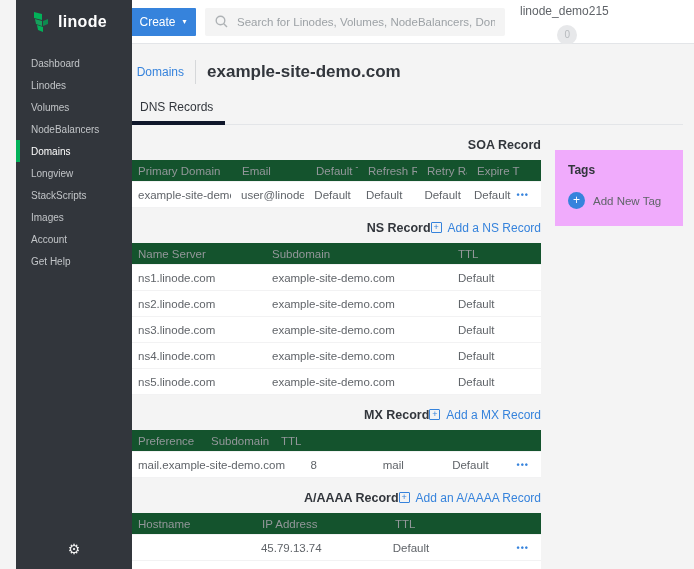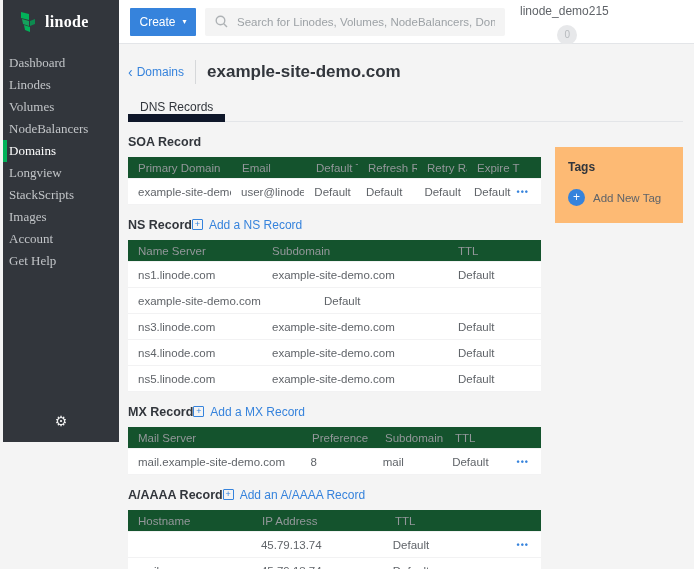--- a/index.html
+++ b/index.html
@@ -1,26 +1,26 @@
 <!DOCTYPE html>
 <html><head>
 <meta charset="utf-8">
 <style>
   * { margin:0; padding:0; box-sizing:border-box; }
   html,body { width:694px; height:569px; overflow:hidden;
     font-family:"Liberation Sans", sans-serif; background:#f4f4f4; }
 
   
-  .sidebar { position:absolute; left:3px; top:0; width:116px; height:442px;
-    background:#32363c; z-index:5;font-family:Liberation Serif, serif; }
+  .sidebar { position:absolute; left:16px; top:0; width:116px; height:569px;
+    background:#32363c; z-index:5; }
   .logo { display:flex; align-items:center; height:44px; padding-left:15px; gap:7px; }
   .logo-text { color:#fff; font-size:16px; font-weight:bold; letter-spacing:.3px; }
   .nav { margin-top:8px; }
   .nav-item { position:relative; display:flex; align-items:center; height:22px;
-    padding-left:6px; font-size:13px; color:#c2c5c8; cursor:pointer; }
+    padding-left:15px; font-size:10px; color:#c2c5c8; cursor:pointer; }
   .nav-item.active { color:#fff; }
   .nav-item.active::before { content:""; position:absolute; left:0; top:0;
     width:4px; height:22px; background:#02b159; }
   .gear { position:absolute; bottom:12px; left:0; width:100%; text-align:center;
     color:#f2f2f2; font-size:14px; cursor:pointer; }
 
   
   .topbar { position:absolute; left:116px; top:0; right:0; height:44px;
     background:#fff; border-bottom:1px solid #e3e5e8; display:flex;
     align-items:center; padding:0 10px 0 14px; }
@@ -48,28 +48,28 @@
   .main { position:absolute; left:116px; top:44px; right:0; bottom:0;
     background:#f4f4f4; padding:0 11px 0 12px; }
   .breadcrumb-row { display:flex; align-items:center; margin-top:15px; height:26px; }
   .back-link { display:flex; align-items:center; gap:4px; color:#3683dc;
     font-size:12px; cursor:pointer; }
   .back-chevron { font-size:14px; line-height:1; }
   .crumb-divider { width:1px; height:24px; background:#d6d8da; margin:0 11px; }
   .page-title { font-size:17px; font-weight:bold; color:#32363c; }
 
   .tabs { margin-top:9px; border-bottom:1px solid #e3e5e8; }
-  .tab { display:inline-block; padding:6px 12px 0; font-size:12px; color:#32363c;
-    border-bottom:8px solid #0f172a; margin-bottom:-1px; cursor:pointer; }
+  .tab { display:inline-block; padding:6px 12px 7px; font-size:12px; color:#32363c;
+    border-bottom:4px solid #0f172a; margin-bottom:-1px; cursor:pointer; }
 
   .columns { display:flex; gap:14px; }
   .left-col { width:413px; flex:none; }
   .right-col { flex:1; }
 
-  .section-head { display:flex; align-items:center; justify-content:flex-start;
+  .section-head { display:flex; align-items:center; justify-content:flex-end;
     margin-top:11px; margin-bottom:7px; height:17px; }
   .section-title { font-size:12.5px; font-weight:bold; color:#32363c; }
   .add-link { display:flex; align-items:center; gap:6px; color:#3683dc;
     font-size:12px; cursor:pointer; }
   .plus-square { width:11px; height:11px; border:1px solid #3683dc; border-radius:1px;
     color:#3683dc; font-size:9px; line-height:9px; text-align:center; }
 
   .table { width:100%; }
   .trow { display:flex; align-items:center; background:#fff;
     border-bottom:1px solid #f2f2f3; height:26px; }
@@ -80,21 +80,21 @@
   .actions { flex:1; text-align:right; padding-right:12px; color:#3683dc;
     font-size:9px; letter-spacing:1px; font-weight:bold; cursor:pointer; }
 
   
   .soa .c0{width:104px}.soa .c1{width:74px}.soa .c2{width:52px}
   .soa .c3{width:59px}.soa .c4{width:50px}.soa .c5{width:53px}
   .ns  .c0{width:134px}.ns .c1{width:186px}.ns .c2{flex:1}
   .mx  .c0{width:174px}.mx .c1{width:73px}.mx .c2{width:70px}.mx .c3{width:75px}
   .a4  .c0{width:124px}.a4 .c1{width:133px}.a4 .c2{width:135px}
 
-  .tags-card { margin-top:25px; background:#fdba74; padding:13px 13px 17px; }
+  .tags-card { margin-top:25px; background:#f0abfc; padding:13px 13px 17px; }
   .tags-title { font-size:12px; font-weight:bold; color:#32363c; }
   .add-tag { display:flex; align-items:center; gap:8px; margin-top:15px; cursor:pointer; }
   .plus-circle { width:17px; height:17px; border-radius:50%; background:#3683dc;
     color:#fff; font-size:12px; line-height:16px; text-align:center; flex:none; }
   .add-tag-label { font-size:11.5px; color:#606469; }
 </style>
 </head>
 <body>
 
 <div class="sidebar">
@@ -206,20 +206,21 @@
           <span class="tcell c0">Name Server</span>
           <span class="tcell c1">Subdomain</span>
           <span class="tcell c2">TTL</span>
         </div>
         <div class="trow">
           <span class="tcell c0">ns1.linode.com</span>
           <span class="tcell c1">example-site-demo.com</span>
           <span class="tcell c2">Default</span>
         </div>
         <div class="trow">
+          <span class="tcell c0">ns2.linode.com</span>
           <span class="tcell c1">example-site-demo.com</span>
           <span class="tcell c2">Default</span>
         </div>
         <div class="trow">
           <span class="tcell c0">ns3.linode.com</span>
           <span class="tcell c1">example-site-demo.com</span>
           <span class="tcell c2">Default</span>
         </div>
         <div class="trow">
           <span class="tcell c0">ns4.linode.com</span>
@@ -235,21 +236,20 @@
 
       <div class="section-head">
         <span class="section-title">MX Record</span>
         <span class="add-link">
           <span class="plus-square">+</span>
           <span>Add a MX Record</span>
         </span>
       </div>
       <div class="table mx">
         <div class="trow thead">
-          <span class="tcell c0">Mail Server</span>
           <span class="tcell c1">Preference</span>
           <span class="tcell c2">Subdomain</span>
           <span class="tcell c3">TTL</span>
         </div>
         <div class="trow">
           <span class="tcell c0">mail.example-site-demo.com</span>
           <span class="tcell c1">8</span>
           <span class="tcell c2">mail</span>
           <span class="tcell c3">Default</span>
           <span class="actions">•••</span>

